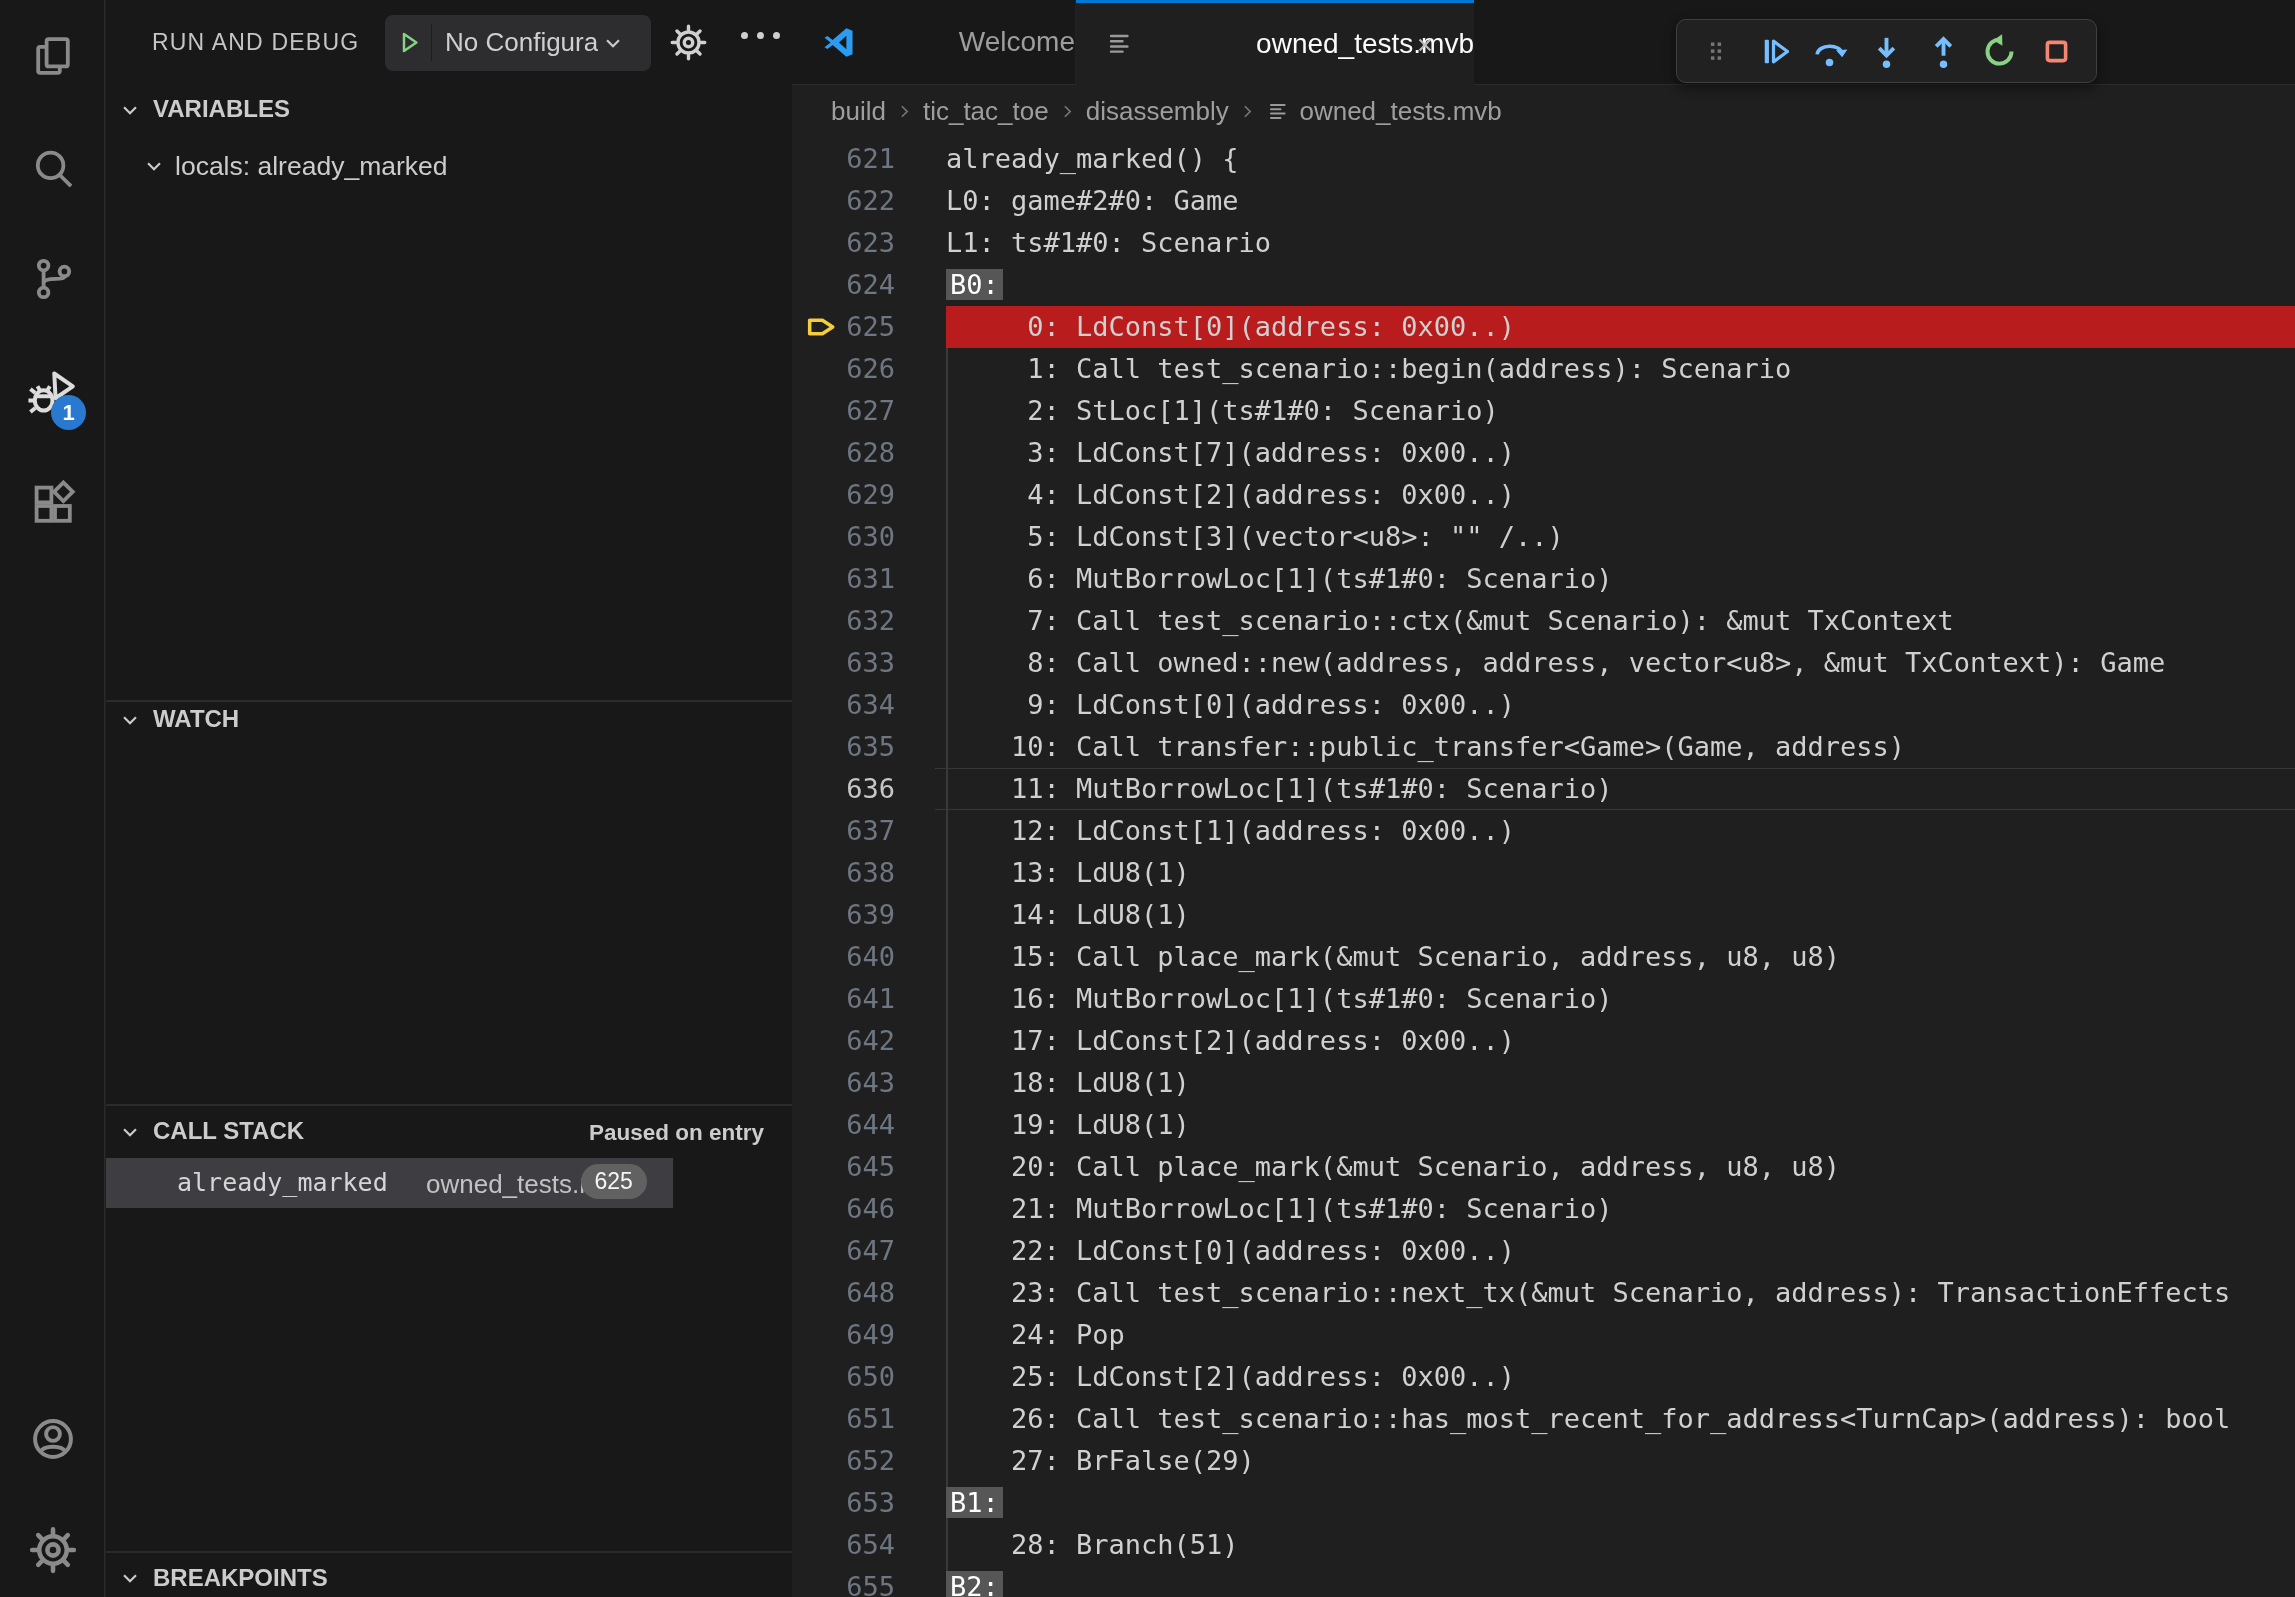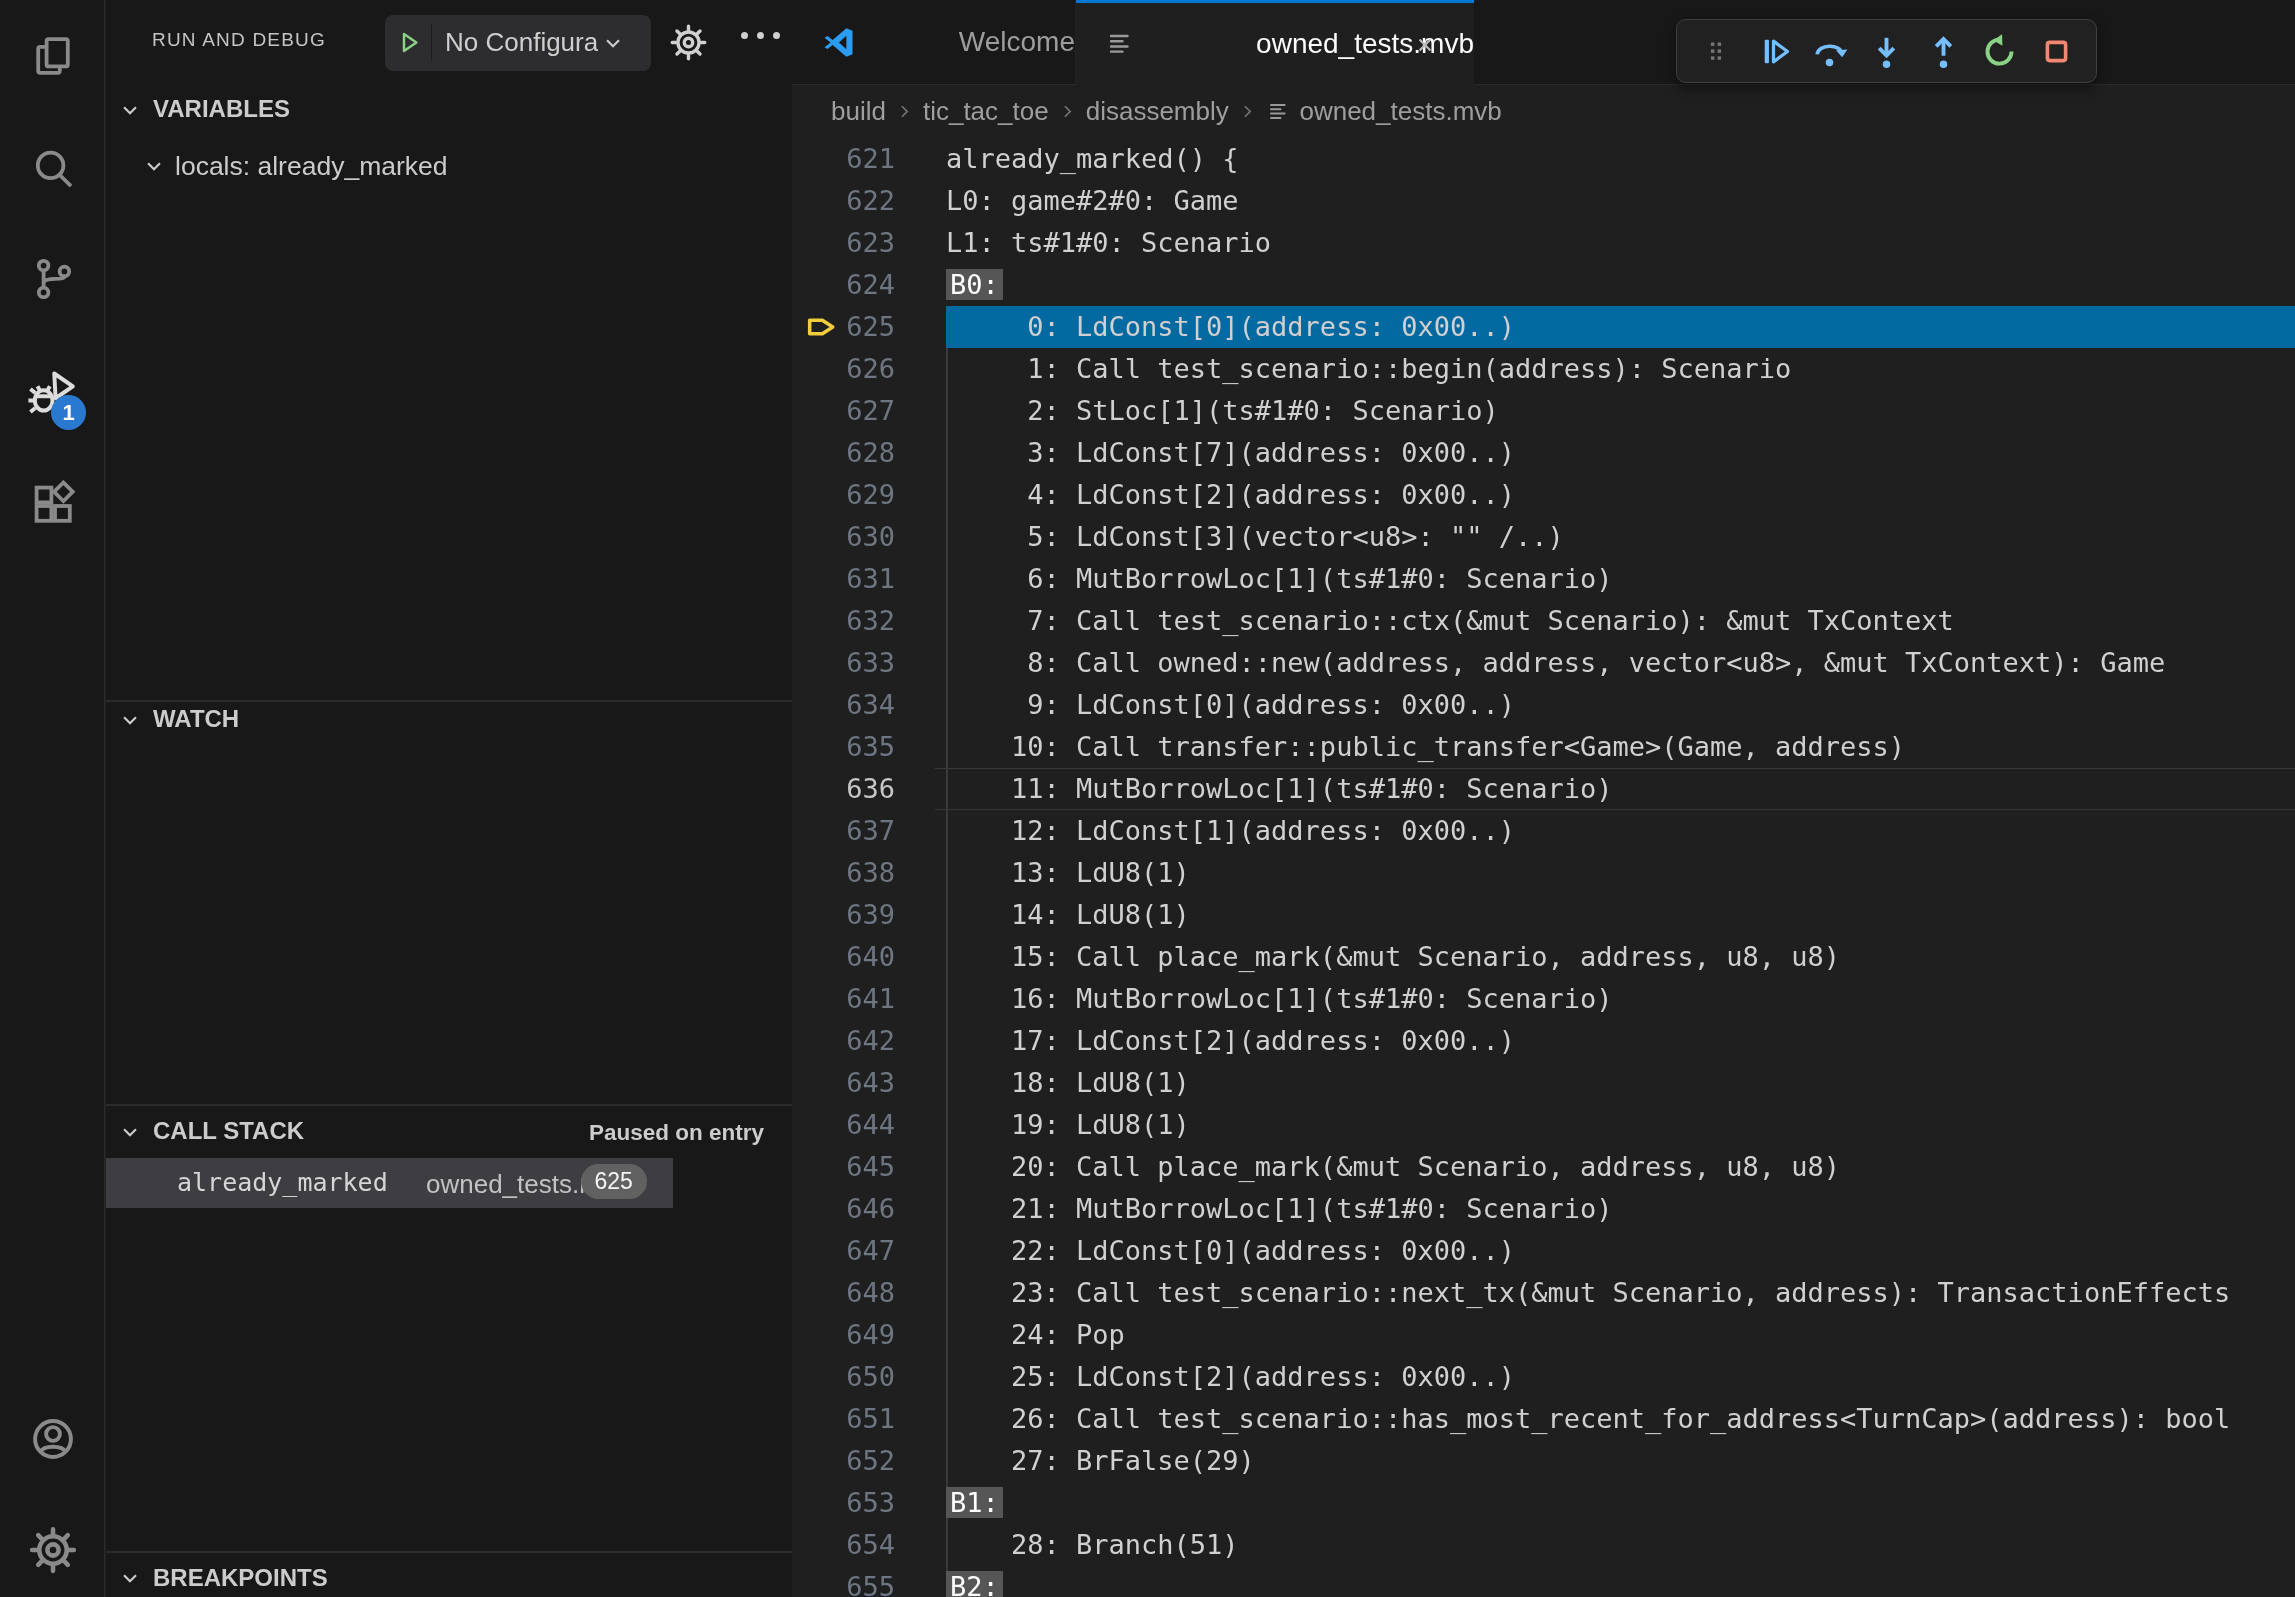--- a/index.html
+++ b/index.html
@@ -11,21 +11,21 @@
                  background:#181818; border-right:1.6px solid #2b2b2b; z-index:5; }
   .act-icon { position:absolute; left:26px; width:53px; height:53px; display:flex;
               align-items:center; justify-content:center; }
   .act-badge { position:absolute; left:51px; top:395px; width:35px; height:35px;
                border-radius:50%; background:#2a79d0; color:#fff; font-size:22px;
                font-weight:700; display:flex; align-items:center; justify-content:center; }
 
   
   #sidebar { position:absolute; left:106px; top:0; width:686px; height:1597px;
              background:#181818; }
-  #panel-title { position:absolute; left:46px; top:29px; font-size:19px; letter-spacing:1.2px;
+  #panel-title { position:absolute; left:46px; top:29px; font-size:23px; letter-spacing:1.2px;
                  color:#c5c5c5; font-weight:500; }
   #config-dropdown { position:absolute; left:279px; top:14.5px; width:266px; height:56px;
                      background:#2d2d30; border-radius:8px; display:flex; align-items:center; }
   #config-dropdown .play-slot { width:47px; display:flex; justify-content:center;
                                 border-right:1.6px solid #1d1d1d; height:37px; align-items:center; }
   #config-dropdown .cfg-label { margin-left:13px; max-width:153px; overflow:hidden;
                                 white-space:nowrap; font-size:26px; color:#cfcfcf; }
   #panel-gear { position:absolute; left:563px; top:22.5px; }
   #panel-ellipsis { position:absolute; left:635px; top:32px; display:flex; gap:8.8px; }
   #panel-ellipsis i { width:7.2px; height:7.2px; border-radius:50%; background:#cfcfcf; }
@@ -77,21 +77,21 @@
   
   #code { position:absolute; left:0; top:138px; width:1503px; height:1459px; overflow:hidden;
           font-family:"DejaVu Sans Mono", monospace; }
   #indent-guide { position:absolute; left:154px; top:209px; width:1.6px; height:1250px;
                   background:#3a3a3a; }
   .crow { position:relative; display:flex; height:42px; }
   .gut { width:154px; flex:none; position:relative; }
   .ln { position:absolute; right:51px; top:0; line-height:42px; font-size:27px; color:#6e7681; }
   .crow.cursor .ln { color:#c6c6c6; }
   .ct { flex:1; white-space:pre; line-height:42px; font-size:27px; color:#d0d0d0; }
-  .crow.current .ct { background:#0369a1; }
+  .crow.current .ct { background:#b91c1c; }
   .crow.cursor .ct { border-top:1.6px solid #383838; border-bottom:1.6px solid #383838;
                      line-height:39px; margin-left:-11.3px; padding-left:11.3px; }
   .blabel { background:#565656; color:#ffffff; padding:0 4px; }
   .exec-arrow { position:absolute; left:10.5px; top:4px; }
 
   svg { display:block; }
 </style>
 </head>
 <body>
 

